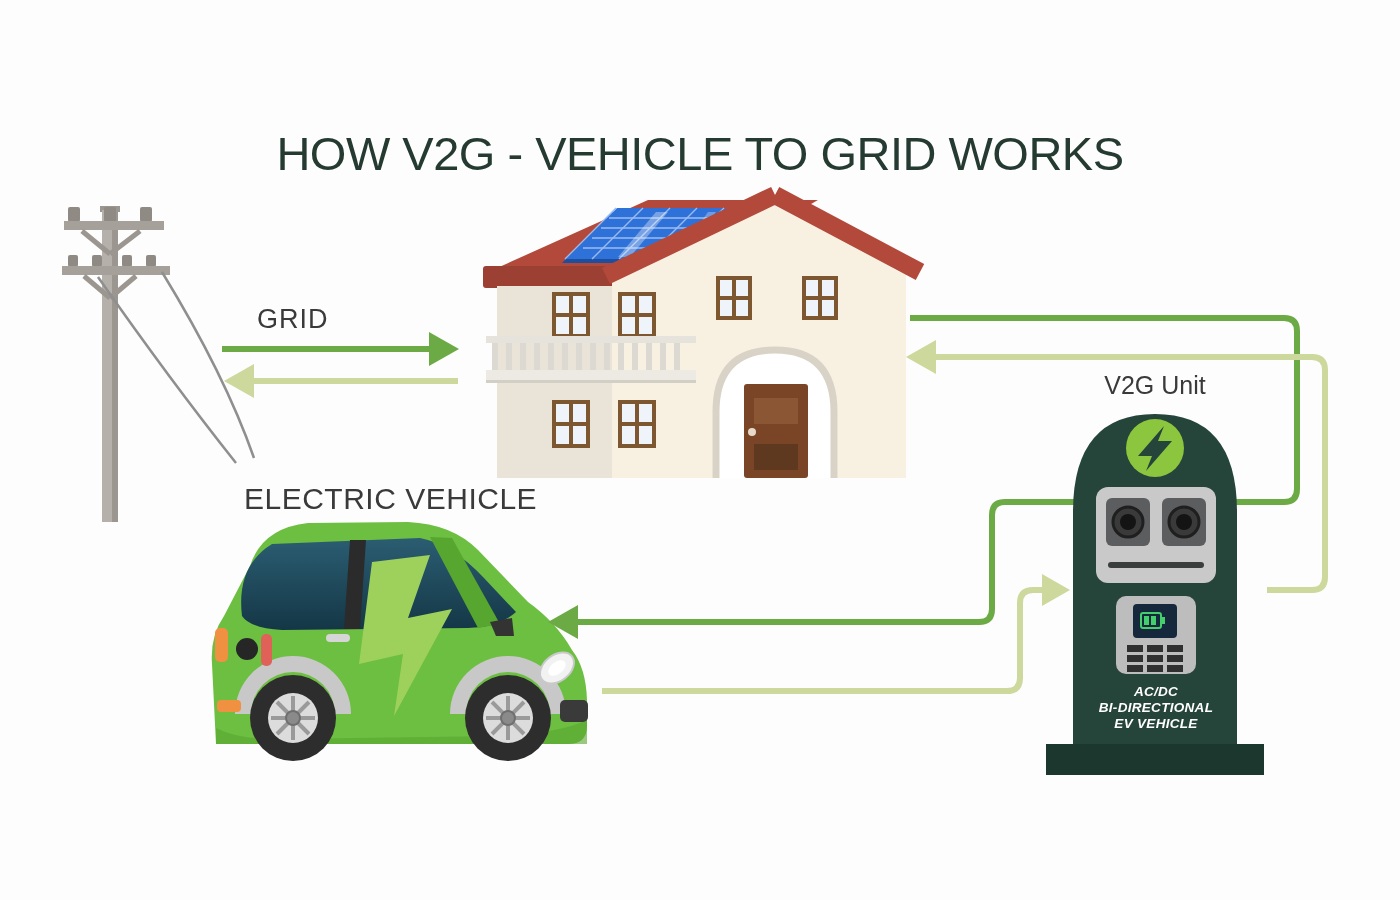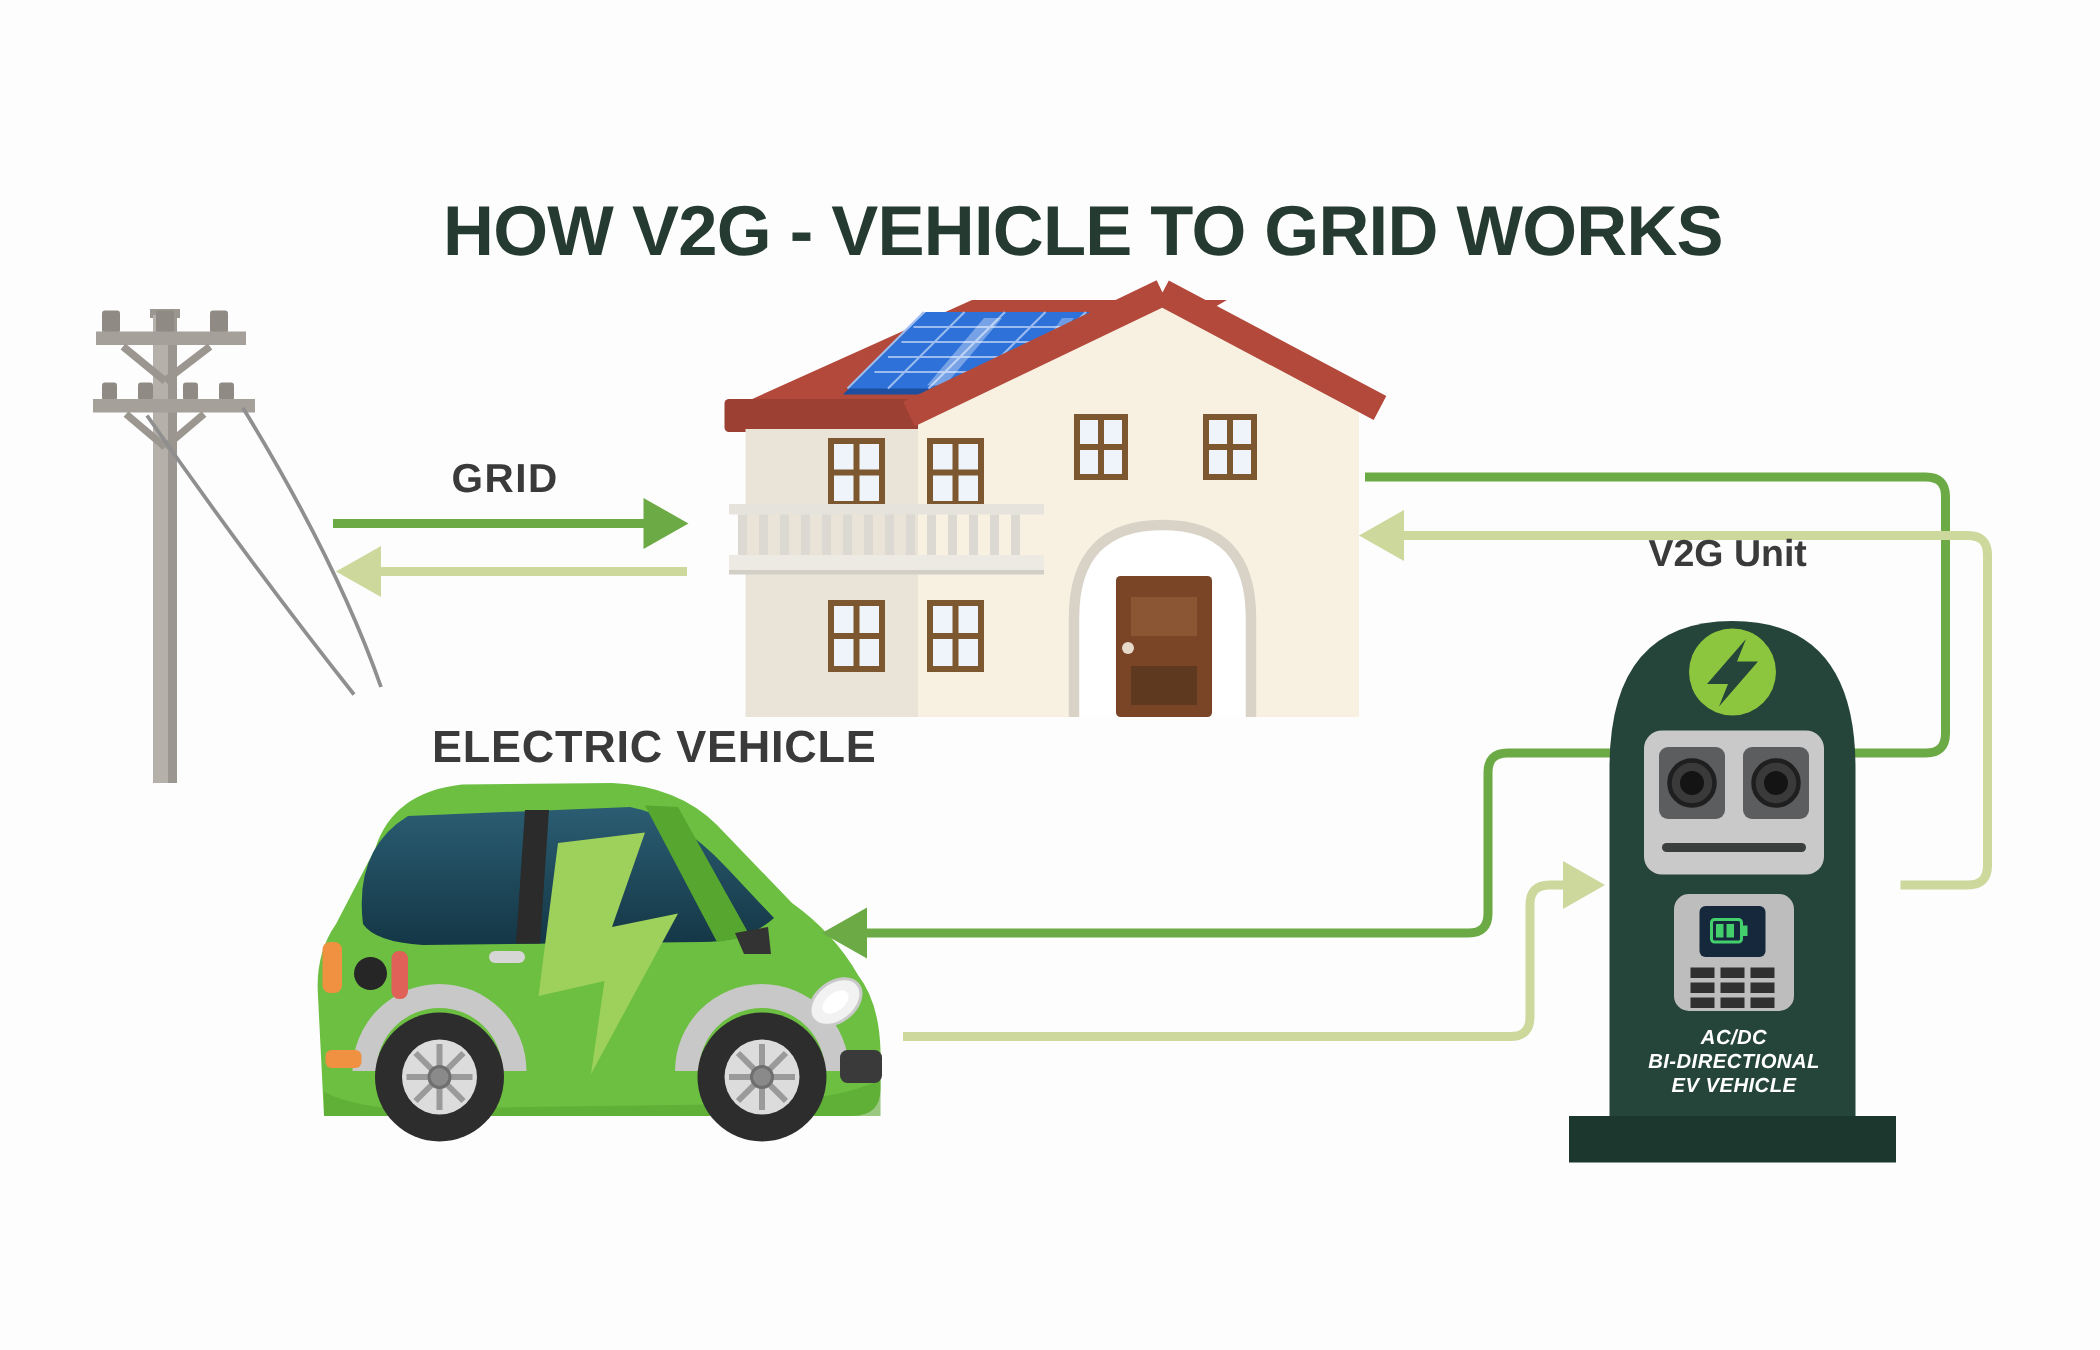--- a/index.html
+++ b/index.html
@@ -3,28 +3,28 @@
 <meta charset="utf-8">
 <style>
   html,body{margin:0;padding:0;}
   body{
     width:1400px;height:900px;position:relative;overflow:hidden;
     background:#fdfdfd;
     font-family:"Liberation Sans", sans-serif;
   }
   .stage{position:absolute;inset:0;width:1400px;height:900px;}
   svg.stage{display:block;}
-  .txt{position:absolute;color:var(--label-text,#3a3a3a);font-weight:bold;white-space:nowrap;padding-left:44px;}
+  .txt{position:absolute;color:var(--label-text,#3a3a3a);font-weight:normal;white-space:nowrap;}
   .title{
     left:0;right:0;top:126px;text-align:center;
     font-size:47px;letter-spacing:-0.5px;color:var(--title-text,#253b31);
   }
   .grid-label{left:257px;top:304px;width:160px;text-align:left;font-size:27px;letter-spacing:1px;}
   .ev-label{left:244px;top:482px;width:260px;text-align:right;font-size:30px;letter-spacing:0.5px;}
-  .v2g-label{left:1055px;top:355px;width:200px;text-align:left;font-size:25px;}
+  .v2g-label{left:1055px;top:371px;width:200px;text-align:center;font-size:25px;}
   .charger-text{
     position:absolute;left:1066px;top:684px;width:180px;text-align:center;
     color:var(--white-text,#ffffff);font-weight:bold;font-size:13.5px;line-height:16px;letter-spacing:0.3px;font-style:italic;
   }
 </style>
 </head>
 <body>
 
 <svg class="stage" viewBox="0 0 1400 900" aria-hidden="true">
   <defs>

